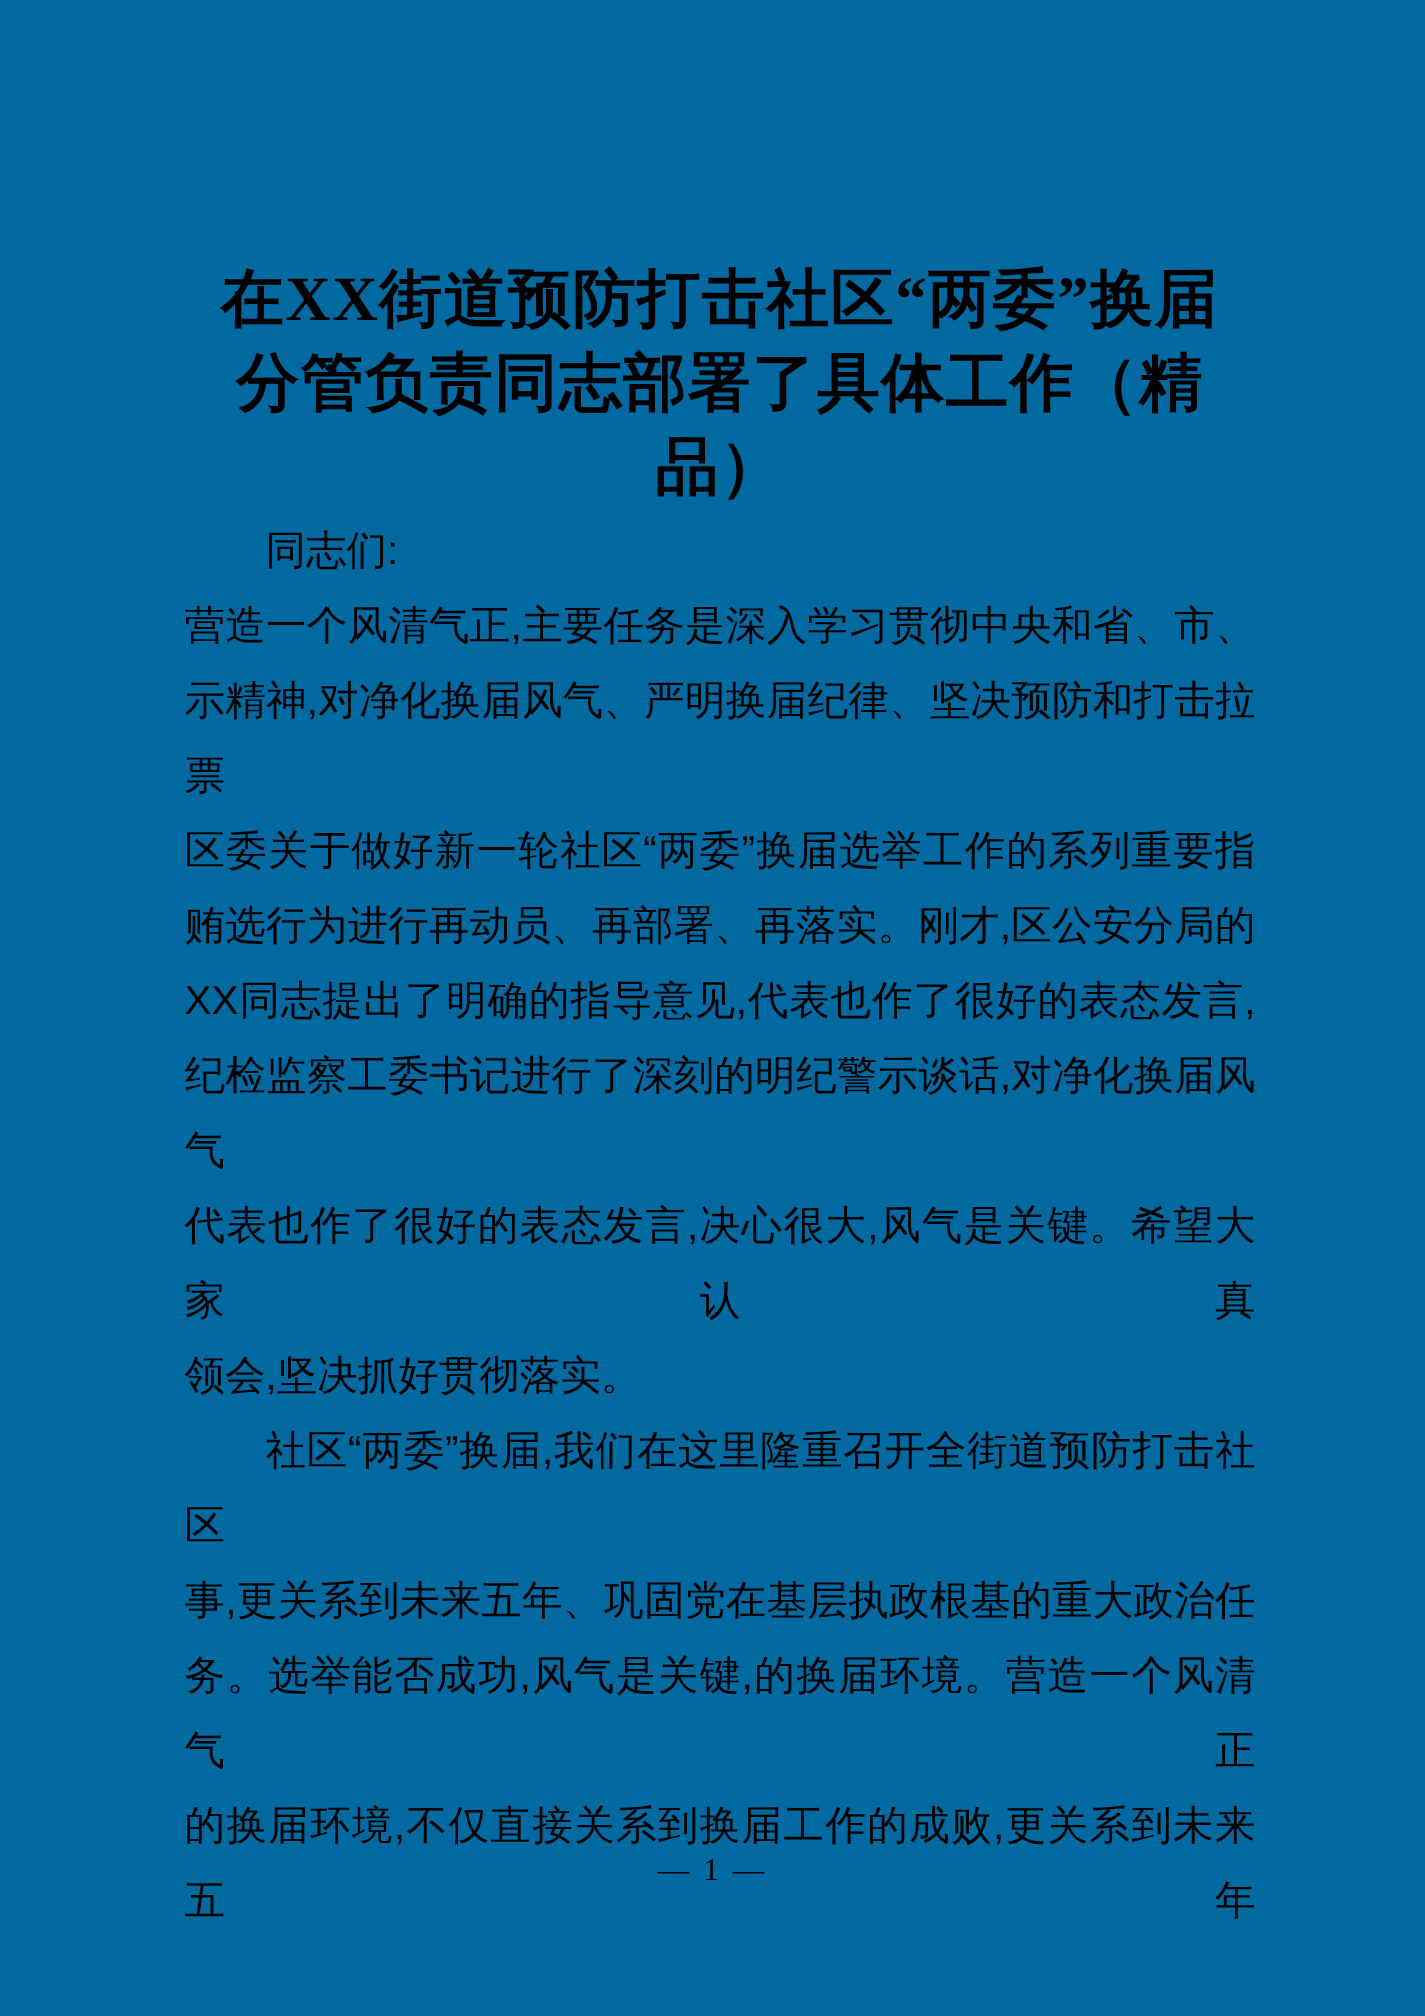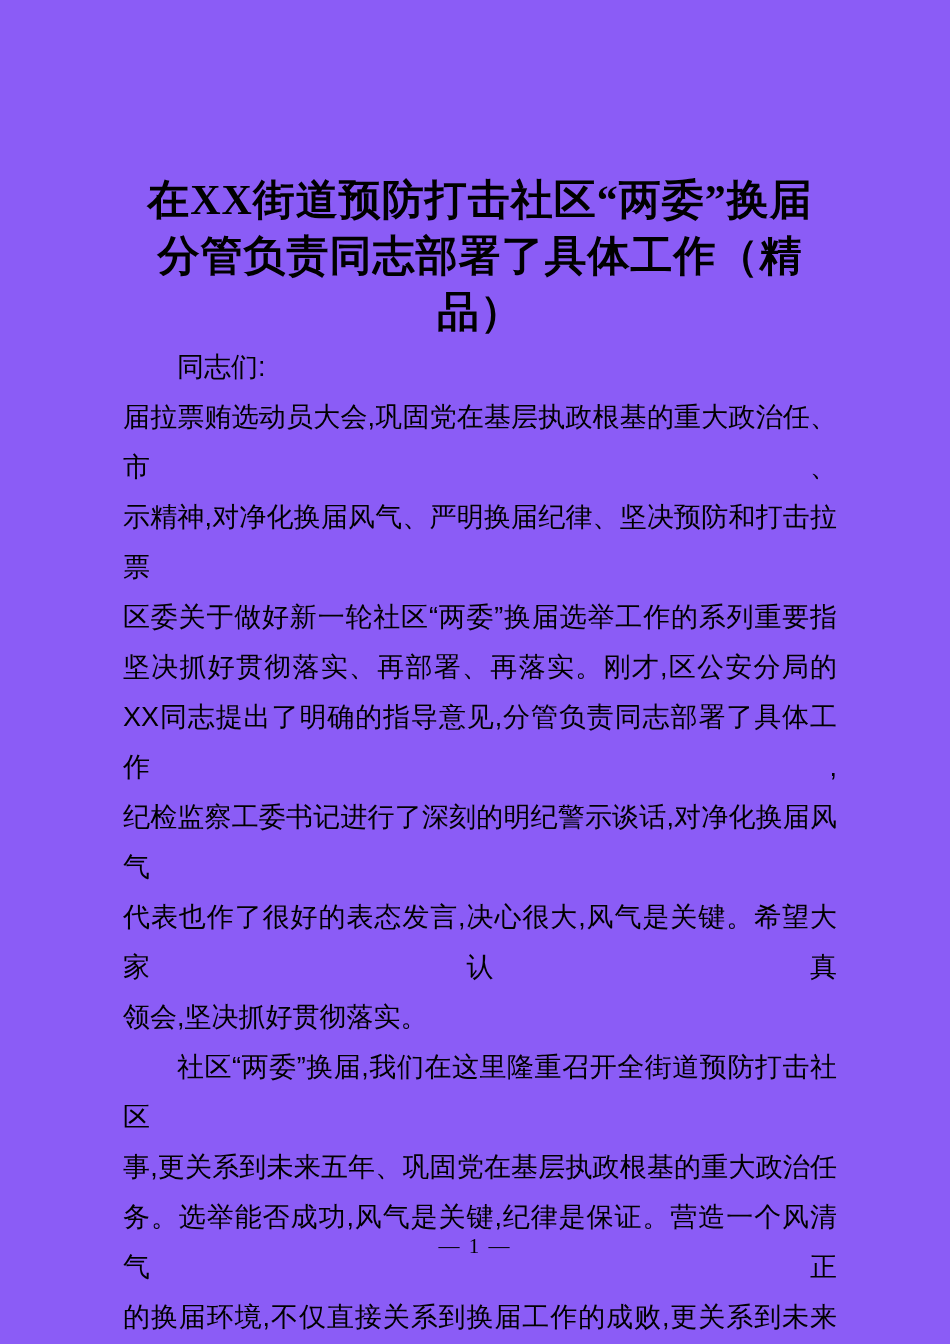--- a/index.html
+++ b/index.html
@@ -1,20 +1,20 @@
 <!DOCTYPE html>
 <html><head>
 <meta charset="utf-8">
 <style>
   html, body { margin: 0; padding: 0; background: #ffffff; }
   .page {
     position: relative;
     width: 950px;
     height: 1344px;
-    background: #8b5cf6;
+    background: #0369a1;
     color: #000000;
     overflow: hidden;
     font-family: "Liberation Sans", sans-serif;
   }
   .content {
     position: absolute;
     left: 123px;
     top: 172px;
     width: 714px;
   }
@@ -64,34 +64,34 @@
       <div class="title-line">分管负责同志部署了具体工作（精品）</div>
     </h1>
 
     <div class="doc-body">
 
       <div class="para">
         <div class="line first last">同志们:</div>
       </div>
 
       <div class="para">
-        <div class="line full">届拉票贿选动员大会,巩固党在基层执政根基的重大政治任、市、</div>
+        <div class="line full">营造一个风清气正,主要任务是深入学习贯彻中央和省、市、</div>
         <div class="line full">示精神,对净化换届风气、严明换届纪律、坚决预防和打击拉票</div>
         <div class="line full">区委关于做好新一轮社区“两委”换届选举工作的系列重要指</div>
-        <div class="line full">坚决抓好贯彻落实、再部署、再落实。刚才,区公安分局的</div>
-        <div class="line full">XX同志提出了明确的指导意见,分管负责同志部署了具体工作,</div>
+        <div class="line full">贿选行为进行再动员、再部署、再落实。刚才,区公安分局的</div>
+        <div class="line full">XX同志提出了明确的指导意见,代表也作了很好的表态发言,</div>
         <div class="line full">纪检监察工委书记进行了深刻的明纪警示谈话,对净化换届风气</div>
         <div class="line full">代表也作了很好的表态发言,决心很大,风气是关键。希望大家认真</div>
         <div class="line last">领会,坚决抓好贯彻落实。</div>
       </div>
 
       <div class="para">
         <div class="line first full">社区“两委”换届,我们在这里隆重召开全街道预防打击社区</div>
         <div class="line full">事,更关系到未来五年、巩固党在基层执政根基的重大政治任</div>
-        <div class="line full">务。选举能否成功,风气是关键,纪律是保证。营造一个风清气正</div>
+        <div class="line full">务。选举能否成功,风气是关键,的换届环境。营造一个风清气正</div>
         <div class="line full">的换届环境,不仅直接关系到换届工作的成败,更关系到未来五年</div>
 
       </div>
 
     </div>
   </div>
 
   <div class="page-footer">— 1 —</div>
 </div>
 

